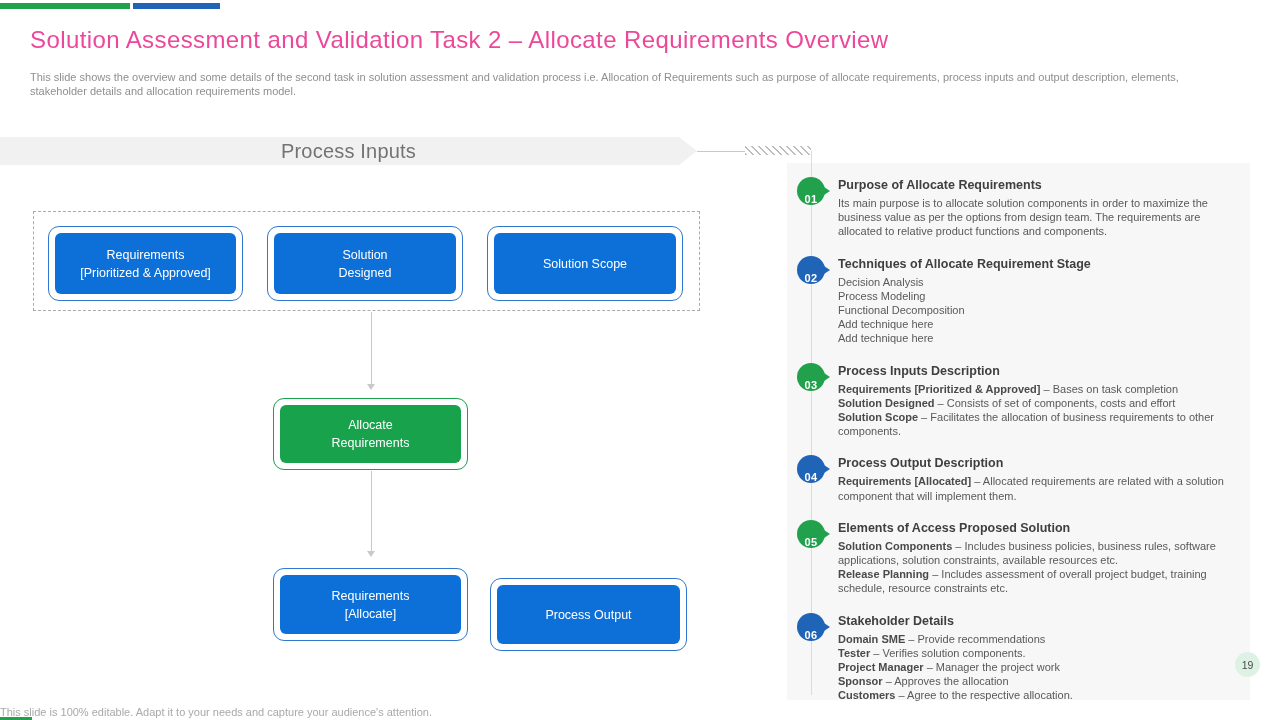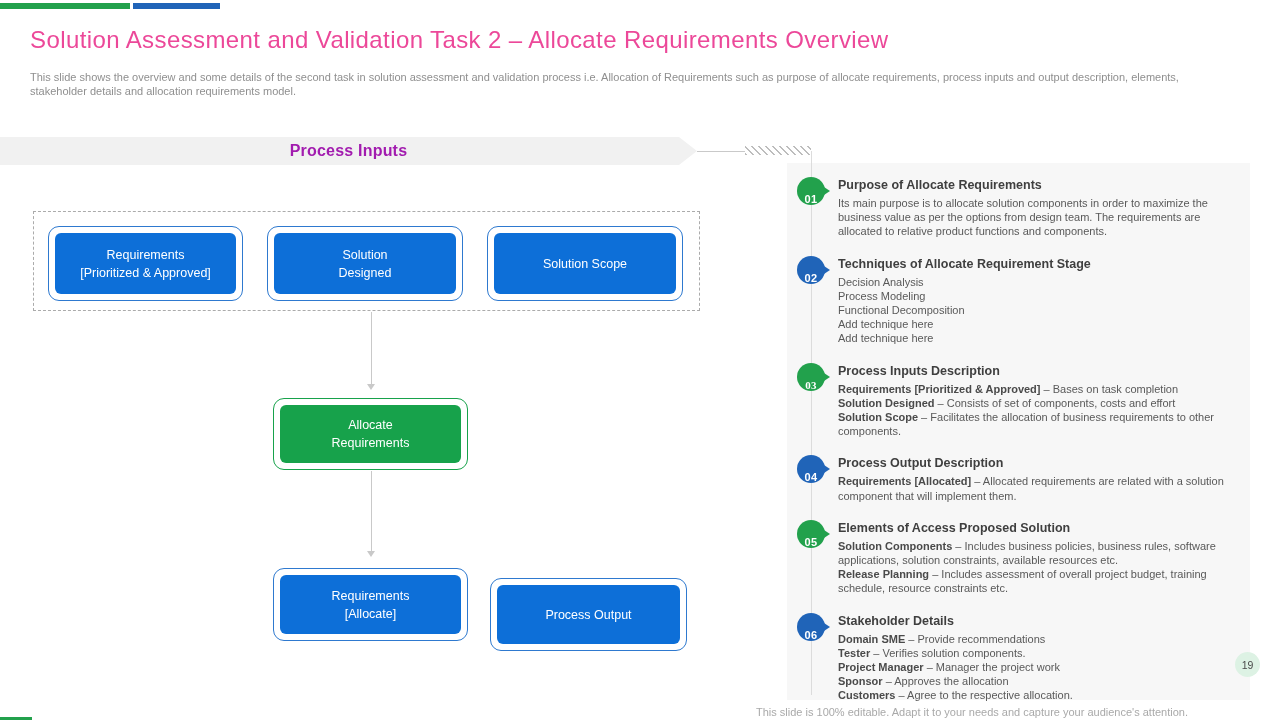--- a/index.html
+++ b/index.html
@@ -15,21 +15,21 @@
   
   .title{position:absolute;left:30px;top:26px;width:1220px;font-size:24px;letter-spacing:.4px;
          color:#ec4899;font-weight:400;}
   .subtitle{position:absolute;left:30px;top:70px;width:1205px;font-size:11px;line-height:14px;
             color:#8f8f8f;}
 
   
   .banner{position:absolute;left:0;top:137px;width:697px;height:28px;background:#f1f1f1;
           clip-path:polygon(0 0,679px 0,697px 50%,679px 100%,0 100%);
           display:flex;align-items:center;justify-content:center;}
-  .banner-label{font-size:16px;font-weight:bold;color:#a21caf;letter-spacing:.2px;}
+  .banner-label{font-size:20px;font-weight:normal;color:#737373;letter-spacing:.2px;}
 
   
   .conn-h{position:absolute;left:697px;top:151px;width:48px;height:1px;background:#c9c9c9;}
   .conn-hatch{position:absolute;left:745px;top:146px;width:66px;height:9px;
               background:repeating-linear-gradient(45deg,#bdbdbd 0 1.5px,transparent 1.5px 5px);}
   .conn-v{position:absolute;left:811px;top:151px;width:1px;height:544px;background:#dcdcdc;}
 
   
   .dashed-box{position:absolute;left:33px;top:211px;width:667px;height:100px;
               border:1px dashed #ababab;box-sizing:border-box;}
@@ -62,21 +62,21 @@
          display:flex;align-items:flex-end;justify-content:center;color:#fff;font-size:11px;
          font-weight:bold;letter-spacing:.3px;}
   .badge-tail{position:absolute;right:-5px;top:10px;width:0;height:0;border-top:4px solid transparent;
               border-bottom:4px solid transparent;border-left:6px solid #000;}
   .item-content{flex:1;min-width:0;}
   .item-heading{font-size:12.5px;font-weight:bold;color:#3f3f3f;line-height:16px;margin:0 0 3px 0;}
   .body-line{font-size:11px;color:#595959;line-height:14.2px;}
   .body-line b{color:#4a4a4a;}
 
   
-  .footer{position:absolute;left:0;top:706px;width:1188px;text-align:right;font-size:11px;
+  .footer{position:absolute;left:0;top:706px;width:1188px;text-align:left;font-size:11px;
           color:#a9a9a9;}
   .page-badge{position:absolute;left:1235px;top:652px;width:25px;height:25px;border-radius:50%;
               background:#ddf2e4;display:flex;align-items:center;justify-content:center;
               font-size:10.5px;color:#4a4a4a;}
 </style>
 </head>
 <body>
 
 <div class="slide" style="--c-green: #22a14c; --c-blue: #2064b8; --box-blue: #0d6fd8; --box-green: #17a24b;">
 
@@ -112,21 +112,21 @@
           <div class="item-content">
             <div class="item-heading">Techniques of Allocate Requirement Stage</div>
             <div class="body-line">Decision Analysis</div>
             <div class="body-line">Process Modeling</div>
             <div class="body-line">Functional Decomposition</div>
             <div class="body-line">Add technique here</div>
             <div class="body-line">Add technique here</div>
           </div>
         </div>
         <div class="panel-item">
-          <span class="badge" style="background: rgb(34, 161, 76); font-family: Liberation Serif, serif;">
+          <span class="badge" style="background: rgb(34, 161, 76);">
             <span class="badge-tail" style="border-left-color: rgb(34, 161, 76);"></span>
             <span>03</span>
           </span>
           <div class="item-content">
             <div class="item-heading">Process Inputs Description</div>
             <div class="body-line"><b>Requirements [Prioritized &amp; Approved]</b> – Bases on task completion</div>
             <div class="body-line"><b>Solution Designed</b> – Consists of set of components, costs and effort</div>
             <div class="body-line"><b>Solution Scope</b> – Facilitates the allocation of business requirements to other components.</div>
           </div>
         </div>

